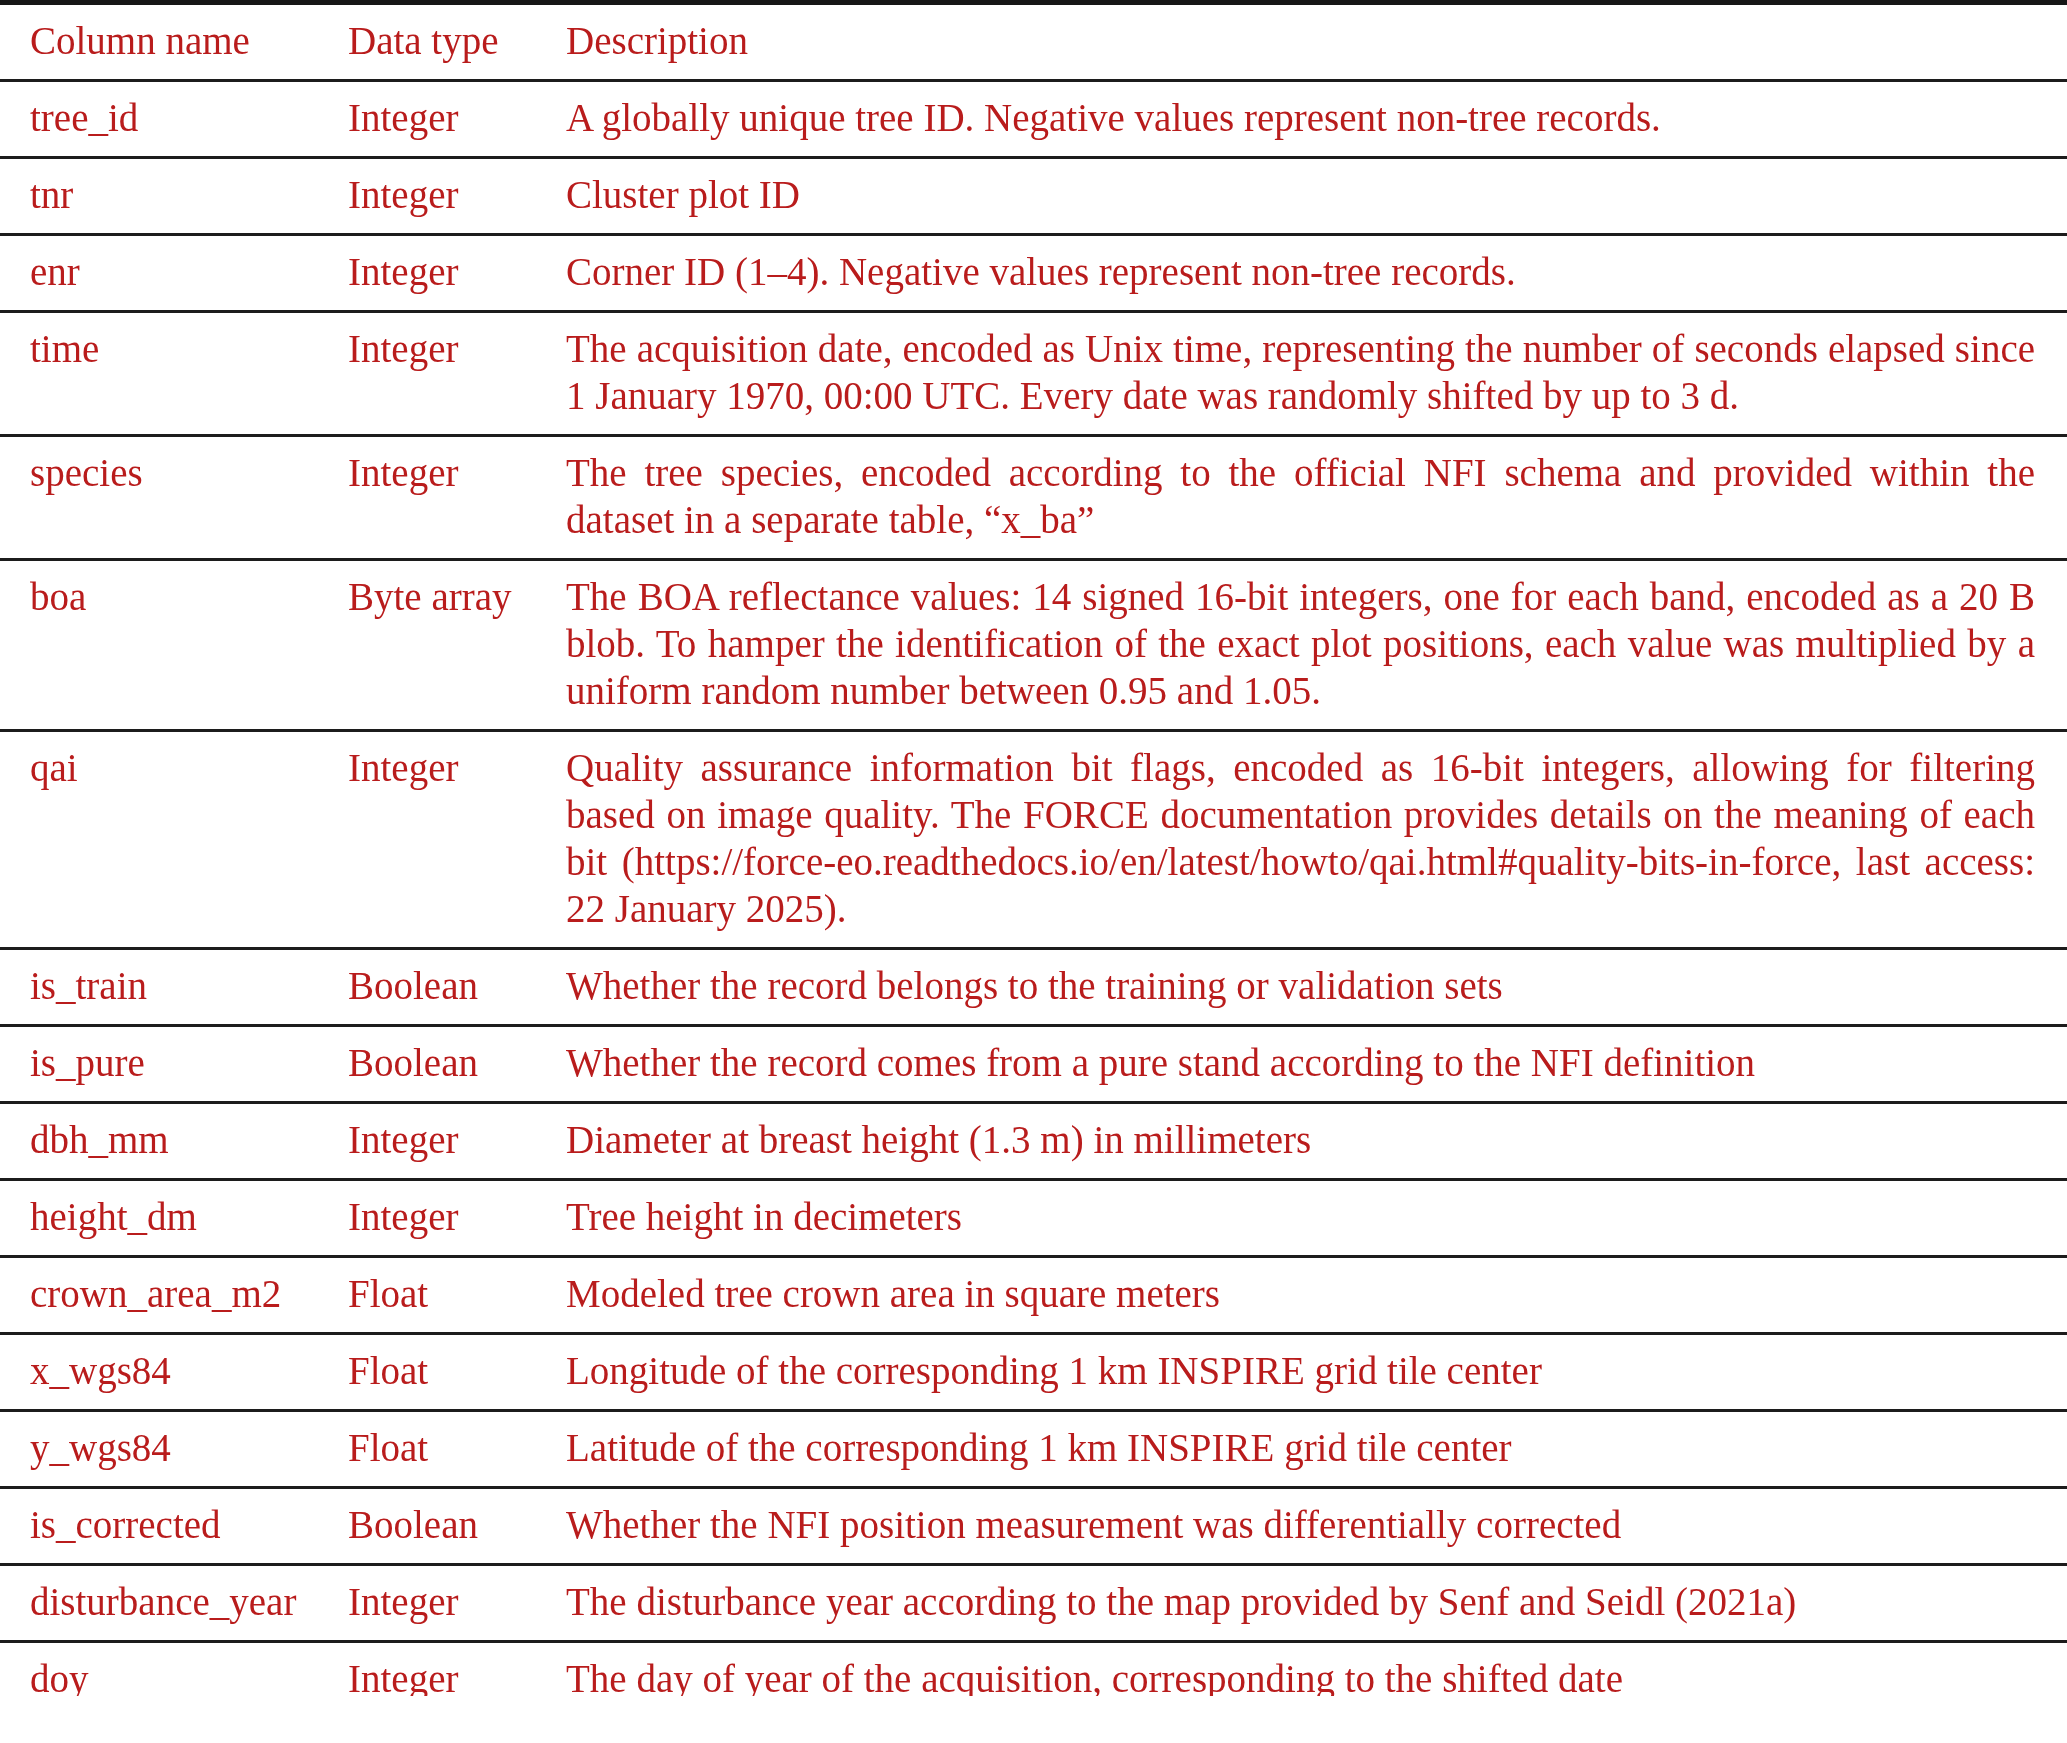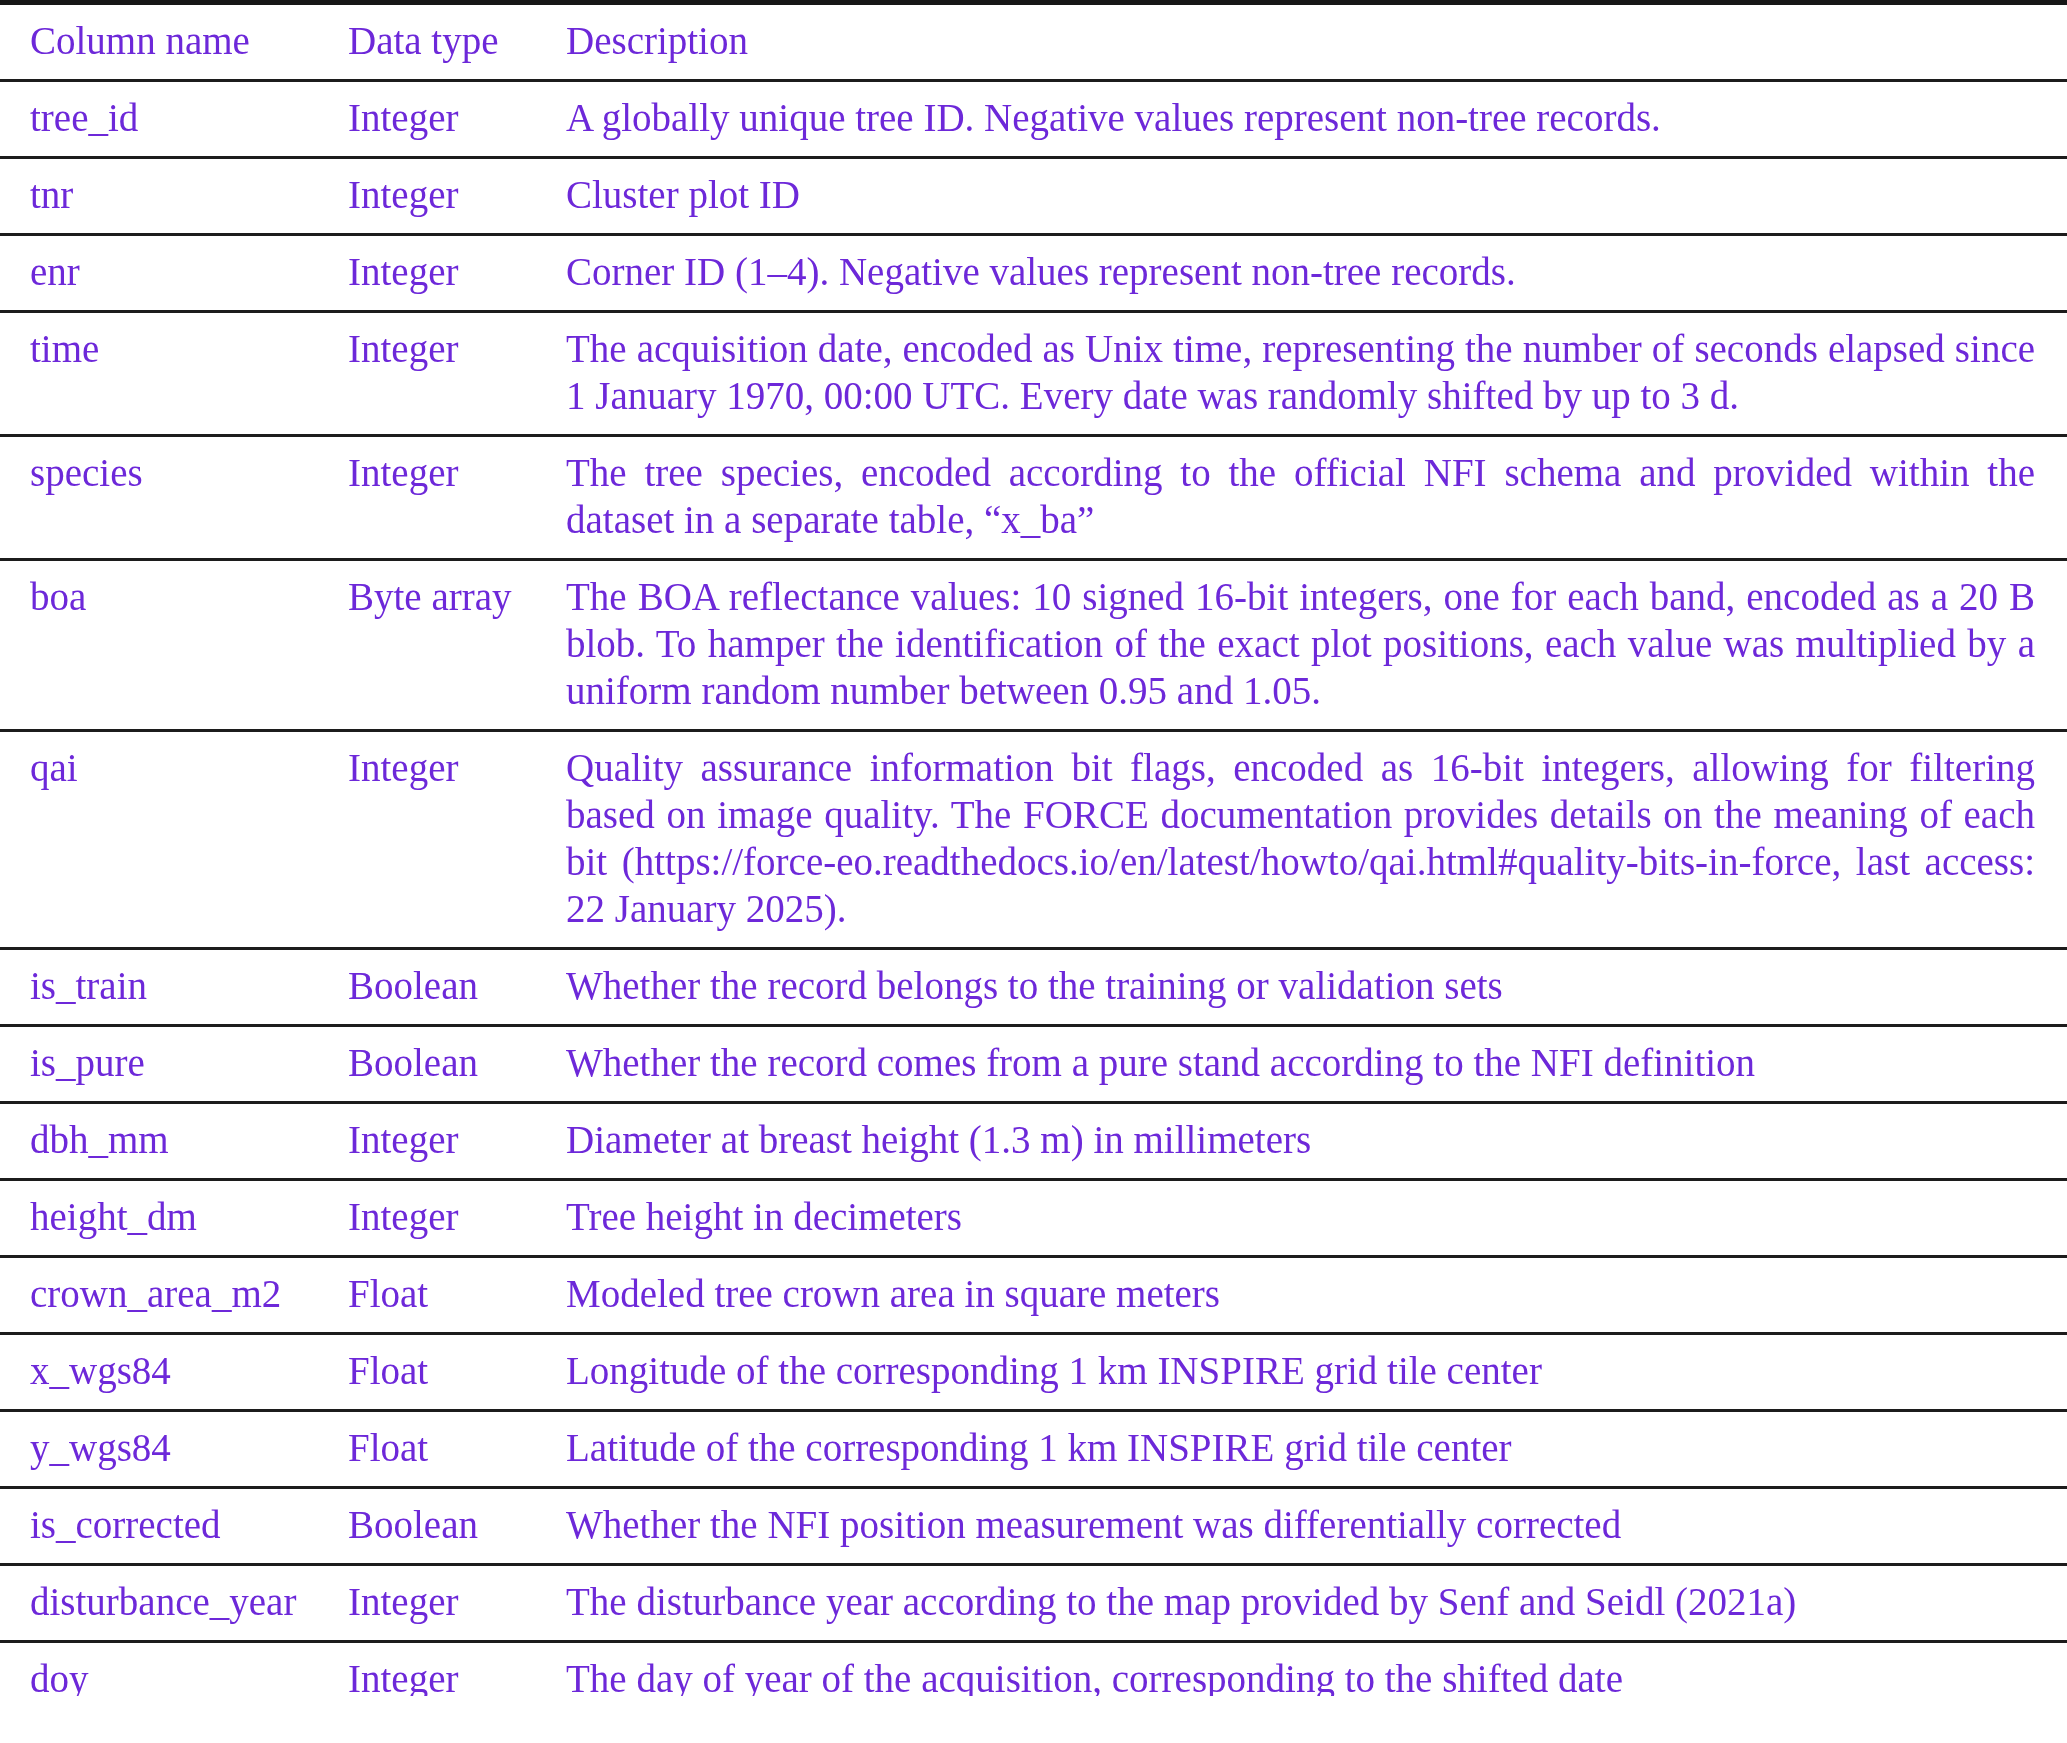--- a/index.html
+++ b/index.html
@@ -6,21 +6,21 @@
     margin: 0;
     padding: 0;
     background: #ffffff;
   }
   .page {
     width: 2067px;
     height: 1696px;
     background: #ffffff;
     overflow: hidden;
     font-family: "Liberation Serif", "DejaVu Serif", serif;
-    color: #6d28d9;
+    color: #b91c1c;
   }
   table.schema {
     width: 2067px;
     border-collapse: collapse;
     table-layout: fixed;
     border-top: 5px solid #161616;
     border-bottom: 5px solid #161616;
     font-size: 39px;
     line-height: 47px;
   }
@@ -85,21 +85,21 @@
 
   <tr>
     <td class="col-name">species</td>
     <td class="col-type">Integer</td>
     <td class="col-desc">The tree species, encoded according to the official NFI schema and provided within the dataset in a separate table, “x_ba”</td>
   </tr>
 
   <tr>
     <td class="col-name">boa</td>
     <td class="col-type">Byte array</td>
-    <td class="col-desc">The BOA reflectance values: 10 signed 16-bit integers, one for each band, encoded as a 20 B blob. To hamper the identification of the exact plot positions, each value was multiplied by a uniform random number between 0.95 and 1.05.</td>
+    <td class="col-desc">The BOA reflectance values: 14 signed 16-bit integers, one for each band, encoded as a 20 B blob. To hamper the identification of the exact plot positions, each value was multiplied by a uniform random number between 0.95 and 1.05.</td>
   </tr>
 
   <tr>
     <td class="col-name">qai</td>
     <td class="col-type">Integer</td>
     <td class="col-desc">Quality assurance information bit flags, encoded as 16-bit integers, allowing for filtering based on image quality. The FORCE documentation provides details on the meaning of each bit (https://force-eo.readthedocs.io/en/latest/howto/qai.html#quality-bits-in-force, last access: 22 January 2025).</td>
   </tr>
 
   <tr>
     <td class="col-name">is_train</td>

